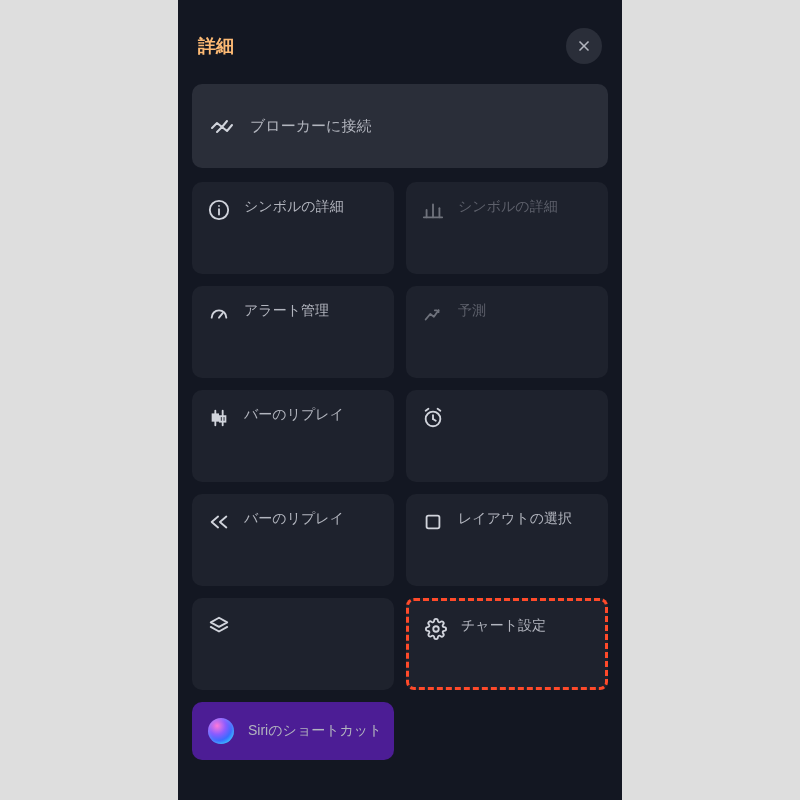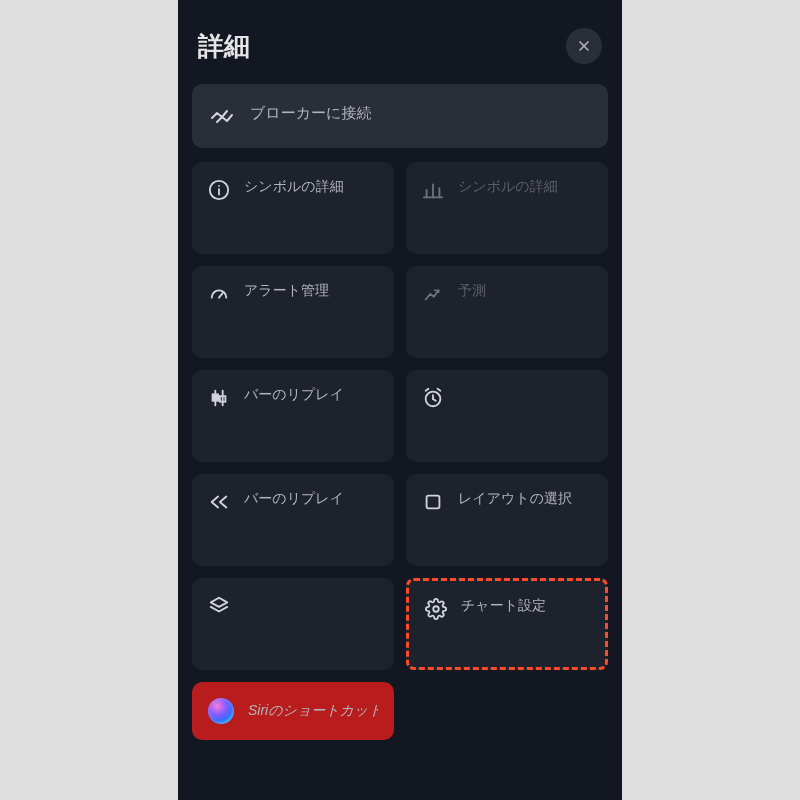--- a/index.html
+++ b/index.html
@@ -19,44 +19,44 @@
     overflow: hidden;
     position: relative;
   }
   .header {
     display: flex;
     align-items: center;
     justify-content: space-between;
     padding: 28px 20px 20px 20px;
   }
   .header-title {
-    color: #e5e5e5;
-    font-size: 26px;
+    color: #fdba74;
+    font-size: 18px;
     font-weight: 600;
   }
   .close-btn {
     width: 36px;
     height: 36px;
     border-radius: 50%;
     background: #2a2e39;
     display: flex;
     align-items: center;
     justify-content: center;
     cursor: pointer;
   }
   .close-btn svg { width: 16px; height: 16px; }
   .content {
     padding: 0 14px;
   }
   .broker-card {
     background: #2a2e39;
     border-radius: 10px;
-    padding: 20px 18px;
-    display: flex;
-    align-items: flex-start;
+    padding: 30px 18px;
+    display: flex;
+    align-items: center;
     gap: 16px;
     margin-bottom: 14px;
   }
   .broker-card .label {
     color: #b2b5be;
     font-size: 15px;
   }
   .grid {
     display: grid;
     grid-template-columns: 1fr 1fr;
@@ -82,29 +82,28 @@
     font-size: 14px;
     line-height: 1.2;
   }
   .card.disabled .label { color: #5d606b; }
   .card.disabled svg { opacity: 0.45; }
   .highlight {
     border: 3px dashed #ff4a2a;
     border-radius: 8px;
   }
   .shortcut-card {
-    background: #b91c1c;
+    background: #4c1d95;
     border-radius: 10px;
     padding: 16px;
     display: flex;
     align-items: center;
     gap: 14px;
     margin-top: 12px;
     width: calc(50% - 6px);
-    font-style: italic;
   }
   .siri-orb {
     width: 26px;
     height: 26px;
     border-radius: 50%;
     background: radial-gradient(circle at 35% 30%, #ff7ad9 0%, #8a5cff 35%, #3a6cff 60%, #1ac3ff 85%, #0a1020 100%);
     box-shadow: inset 0 0 4px rgba(255,255,255,0.25);
     flex-shrink: 0;
   }
   svg { display: block; }

